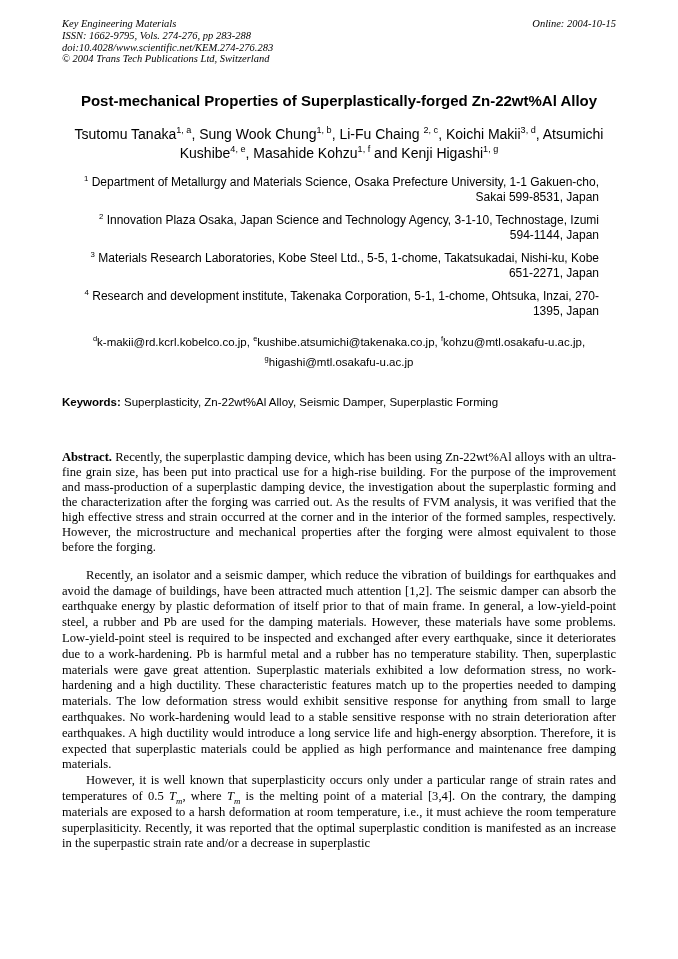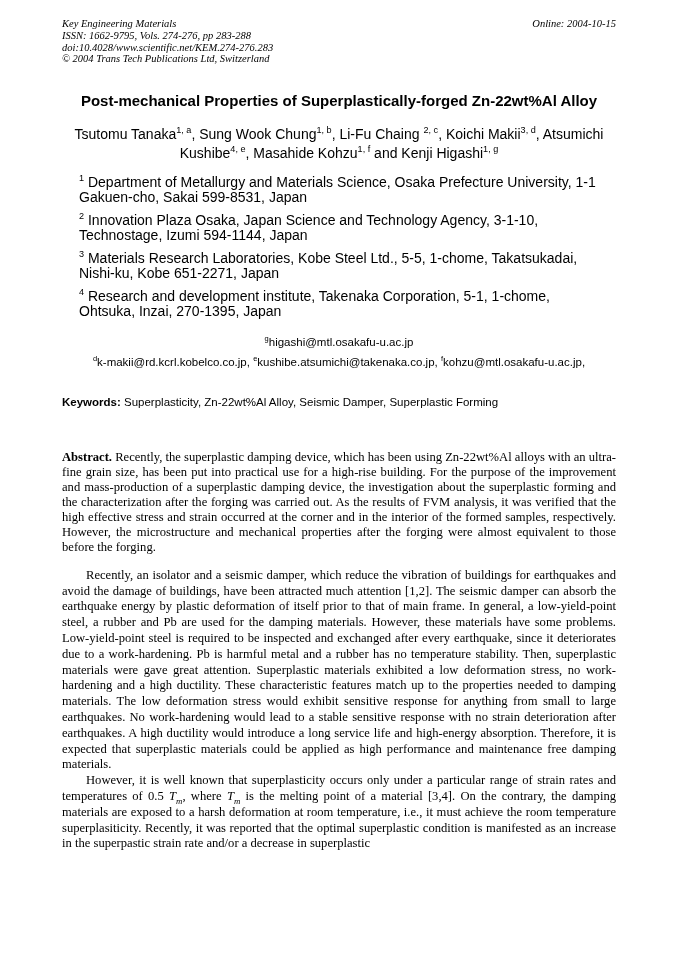--- a/index.html
+++ b/index.html
@@ -47,23 +47,23 @@
     line-height: 19px;
     text-align: center;
   }
 
   
   .affiliations { margin-top: 12px; }
   .affil {
     margin: 9px auto;
     max-width: 520px;
     font-family: "Liberation Sans", sans-serif;
-    font-size: 14px;
+    font-size: 12px;
     line-height: 14.5px;
-    text-align: left;
+    text-align: right;
   }
 
   
   .emails {
     margin-top: 17px;
     font-family: "Liberation Sans", sans-serif;
     font-size: 11.5px;
     line-height: 14px;
     text-align: center;
   }
@@ -123,22 +123,22 @@
   <div class="authors"><span>Tsutomu Tanaka</span><sup>1, a</sup><span>, Sung Wook Chung</span><sup>1, b</sup><span>, Li-Fu Chaing </span><sup>2, c</sup><span>, Koichi Makii</span><sup>3, d</sup><span>, Atsumichi Kushibe</span><sup>4, e</sup><span>, Masahide Kohzu</span><sup>1, f</sup><span> and Kenji Higashi</span><sup>1, g</sup></div>
 
   <div class="affiliations">
     <p class="affil"><sup>1</sup><span> Department of Metallurgy and Materials Science, Osaka Prefecture University, 1-1 Gakuen-cho, Sakai 599-8531, Japan</span></p>
     <p class="affil"><sup>2</sup><span> Innovation Plaza Osaka, Japan Science and Technology Agency, 3-1-10, Technostage, Izumi 594-1144, Japan</span></p>
     <p class="affil"><sup>3</sup><span> Materials Research Laboratories, Kobe Steel Ltd., 5-5, 1-chome, Takatsukadai, Nishi-ku, Kobe 651-2271, Japan</span></p>
     <p class="affil"><sup>4</sup><span> Research and development institute, Takenaka Corporation, 5-1, 1-chome, Ohtsuka, Inzai, 270-1395, Japan</span></p>
   </div>
 
   <div class="emails">
+    <div class="email-line"><sup>d</sup><span>k-makii@rd.kcrl.kobelco.co.jp, </span><sup>e</sup><span>kushibe.atsumichi@takenaka.co.jp, </span><sup>f</sup><span>kohzu@mtl.osakafu-u.ac.jp,</span></div>
     <div class="email-line"><sup>g</sup><span>higashi@mtl.osakafu-u.ac.jp</span></div>
-    <div class="email-line"><sup>d</sup><span>k-makii@rd.kcrl.kobelco.co.jp, </span><sup>e</sup><span>kushibe.atsumichi@takenaka.co.jp, </span><sup>f</sup><span>kohzu@mtl.osakafu-u.ac.jp,</span></div>
   </div>
 
   <p class="keywords"><span style="font-weight: bold;">Keywords: </span><span>Superplasticity, Zn-22wt%Al Alloy, Seismic Damper, Superplastic Forming</span></p>
 
   <p class="abstract"><span style="font-weight: bold;">Abstract.</span><span>  Recently, the superplastic damping device, which has been using Zn-22wt%Al alloys with an ultra-fine grain size, has been put into practical use for a high-rise building.  For the purpose of the improvement and mass-production of a superplastic damping device, the investigation about the superplastic forming and the characterization after the forging was carried out.  As the results of FVM analysis, it was verified that the high effective stress and strain occurred at the corner and in the interior of the formed samples, respectively.  However, the microstructure and mechanical properties after the forging were almost equivalent to those before the forging.</span></p>
 
 
   <p class="body-para"><span>Recently, an isolator and a seismic damper, which reduce the vibration of buildings for earthquakes and avoid the damage of buildings, have been attracted much attention [1,2].  The seismic damper can absorb the earthquake energy by plastic deformation of itself prior to that of main frame.  In general, a low-yield-point steel, a rubber and Pb are used for the damping materials.  However, these materials have some problems.  Low-yield-point steel is required to be inspected and exchanged after every earthquake, since it deteriorates due to a work-hardening.  Pb is harmful metal and a rubber has no temperature stability.  Then, superplastic materials were gave great attention.  Superplastic materials exhibited a low deformation stress, no work-hardening and a high ductility.  These characteristic features match up to the properties needed to damping materials.  The low deformation stress would exhibit sensitive response for anything from small to large earthquakes.  No work-hardening would lead to a stable sensitive response with no strain deterioration after earthquakes.  A high ductility would introduce a long service life and high-energy absorption.  Therefore, it is expected that superplastic materials could be applied as high performance and maintenance free damping materials.</span></p>
   <p class="body-para"><span>However, it is well known that superplasticity occurs only under a particular range of strain rates and temperatures of 0.5 </span><span style="font-style: italic;">T</span><sub style="font-style: italic;">m</sub><span>, where </span><span style="font-style: italic;">T</span><sub style="font-style: italic;">m</sub><span> is the melting point of a material [3,4].  On the contrary, the damping materials are exposed to a harsh deformation at room temperature, i.e., it must achieve the room temperature superplasiticity.  Recently, it was reported that the optimal superplastic condition is manifested as an increase in the superpastic strain rate and/or a decrease in superplastic</span></p>
 

